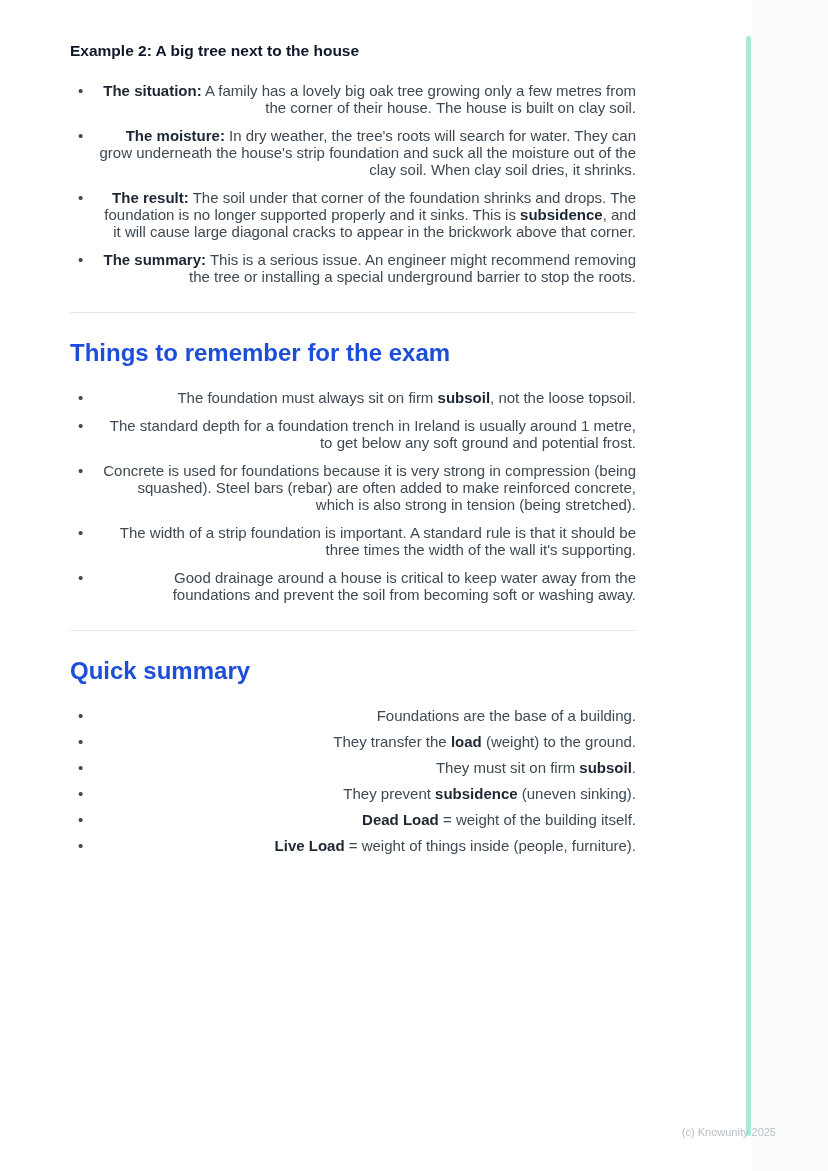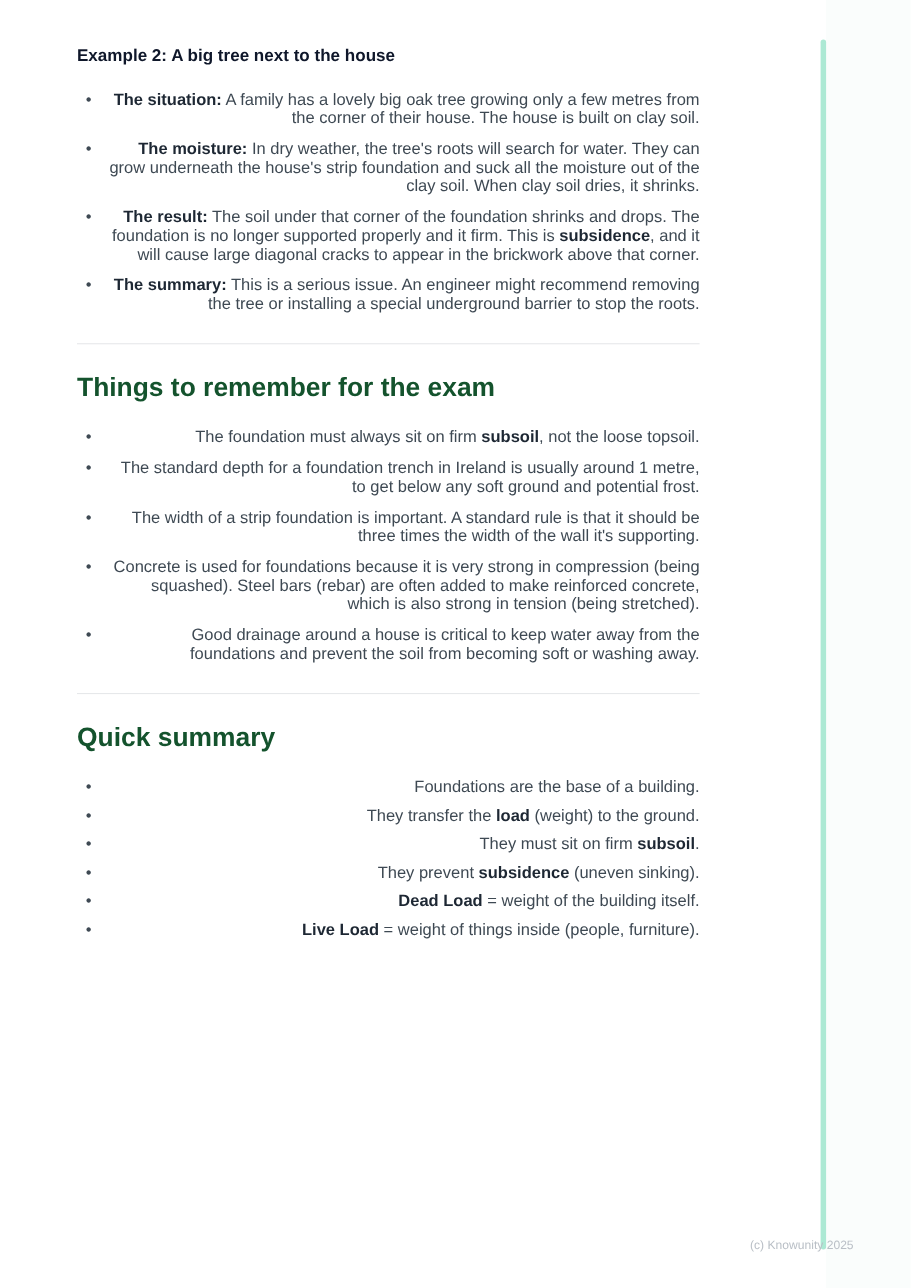--- a/index.html
+++ b/index.html
@@ -57,21 +57,21 @@
   ul.bullets.tight li { margin-bottom: 9px; }
   .b { font-weight: 700; color: #1d2733; }
   hr.divider {
     border: none;
     border-top: 1px solid #e6e8ea;
     margin: 27px 0 26px 0;
   }
   h2.mint-heading {
     font-size: 24px;
     font-weight: 700;
-    color: #14532d;
+    color: #1d4ed8;
     margin: 0 0 22px 0;
   }
   .footer-copyright {
     position: absolute;
     top: 1126px;
     right: 52px;
     font-size: 11px;
     color: #b9bfc6;
     z-index: 2;
   }
@@ -87,43 +87,43 @@
   <h2 class="example-title">Example 2: A big tree next to the house</h2>
 
   <ul class="bullets">
     <li>
       <span class="b">The situation:</span><span> A family has a lovely big oak tree growing only a few metres from the corner of their house. The house is built on clay soil.</span>
     </li>
     <li>
       <span class="b">The moisture:</span><span> In dry weather, the tree's roots will search for water. They can grow underneath the house's strip foundation and suck all the moisture out of the clay soil. When clay soil dries, it shrinks.</span>
     </li>
     <li>
-      <span class="b">The result:</span><span> The soil under that corner of the foundation shrinks and drops. The foundation is no longer supported properly and it firm. This is </span><span class="b">subsidence</span><span>, and it will cause large diagonal cracks to appear in the brickwork above that corner.</span>
+      <span class="b">The result:</span><span> The soil under that corner of the foundation shrinks and drops. The foundation is no longer supported properly and it sinks. This is </span><span class="b">subsidence</span><span>, and it will cause large diagonal cracks to appear in the brickwork above that corner.</span>
     </li>
     <li>
       <span class="b">The summary:</span><span> This is a serious issue. An engineer might recommend removing the tree or installing a special underground barrier to stop the roots.</span>
     </li>
   </ul>
 
   <hr class="divider">
 
   <h2 class="mint-heading">Things to remember for the exam</h2>
 
   <ul class="bullets">
     <li>
       <span>The foundation must always sit on firm </span><span class="b">subsoil</span><span>, not the loose topsoil.</span>
     </li>
     <li>
       <span>The standard depth for a foundation trench in Ireland is usually around 1 metre, to get below any soft ground and potential frost.</span>
     </li>
     <li>
-      <span>The width of a strip foundation is important. A standard rule is that it should be three times the width of the wall it's supporting.</span>
+      <span>Concrete is used for foundations because it is very strong in compression (being squashed). Steel bars (rebar) are often added to make reinforced concrete, which is also strong in tension (being stretched).</span>
     </li>
     <li>
-      <span>Concrete is used for foundations because it is very strong in compression (being squashed). Steel bars (rebar) are often added to make reinforced concrete, which is also strong in tension (being stretched).</span>
+      <span>The width of a strip foundation is important. A standard rule is that it should be three times the width of the wall it's supporting.</span>
     </li>
     <li>
       <span>Good drainage around a house is critical to keep water away from the foundations and prevent the soil from becoming soft or washing away.</span>
     </li>
   </ul>
 
   <hr class="divider">
 
   <h2 class="mint-heading">Quick summary</h2>
 

